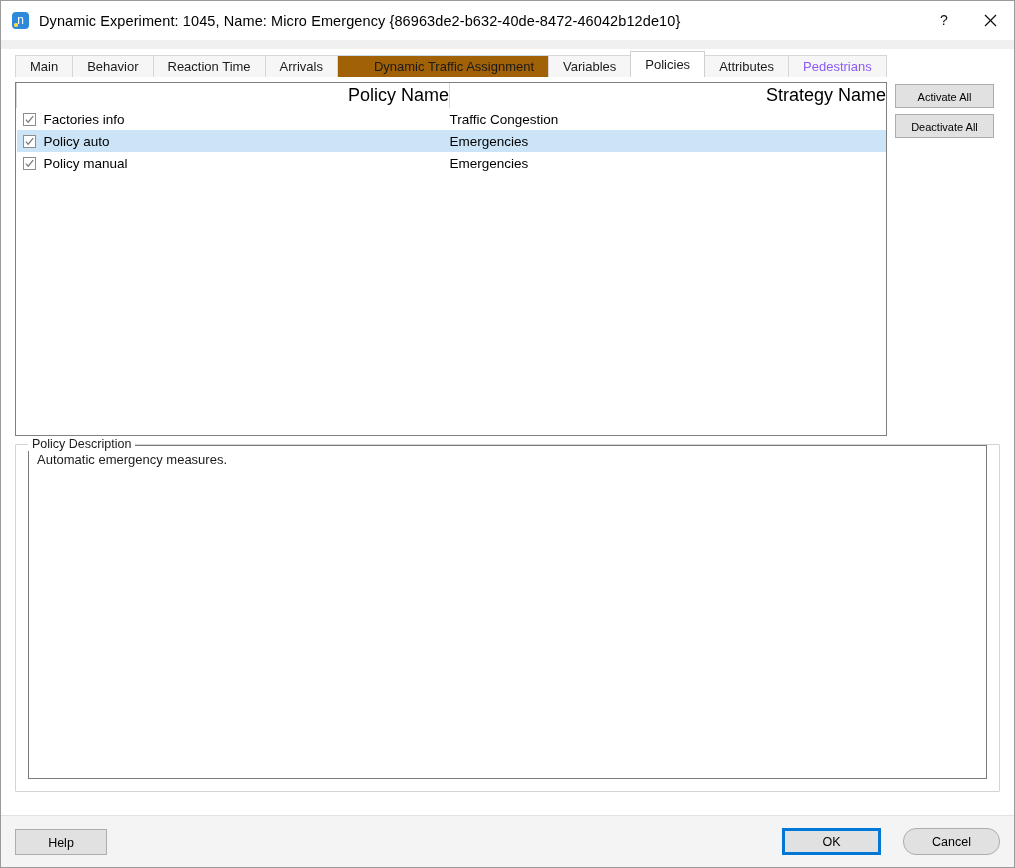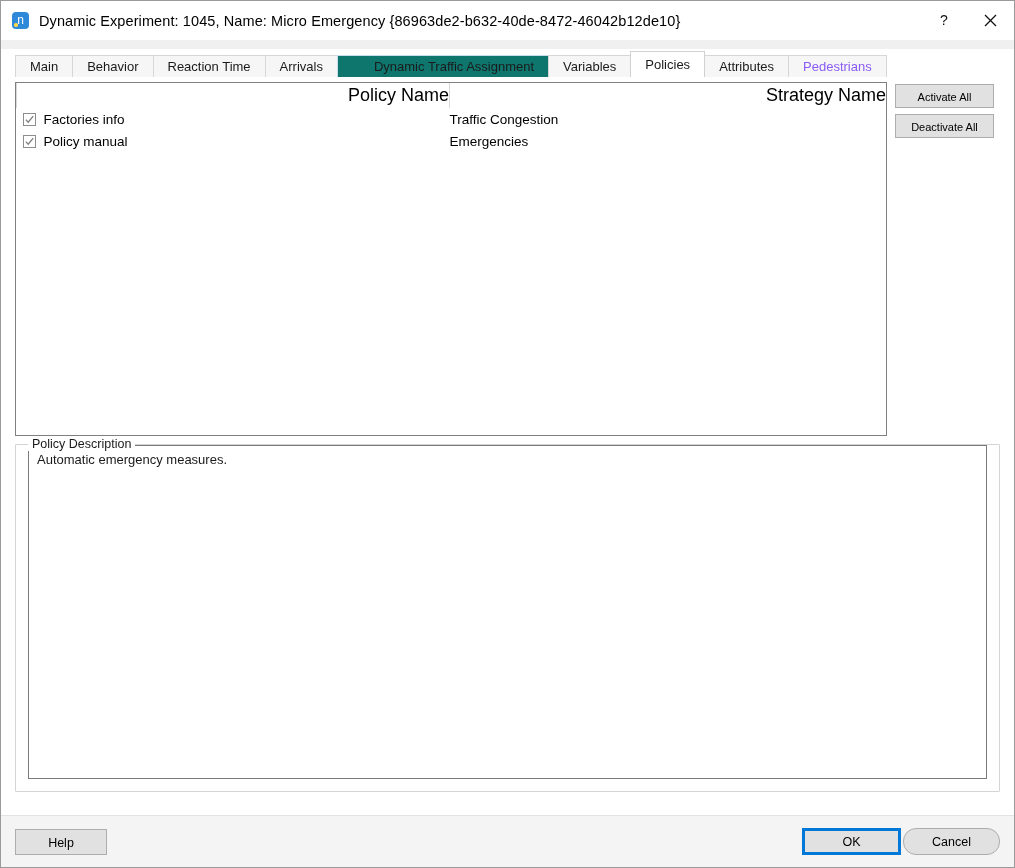--- a/index.html
+++ b/index.html
@@ -117,21 +117,21 @@
     border: 1px solid #d6d6d6;
     border-bottom: none;
     font-size: 13px;
     color: #1a1a1a;
     white-space: nowrap;
     margin-right: -1px;
     cursor: default;
     z-index: 1;
   }
   .tab.hovered {
-    background: #0f766e;
+    background: #a16207;
     border-color: #c8dcee;
     padding-left: 36px;
   }
   .tab.active {
     height: 26px;
     line-height: 25px;
     background: #ffffff;
     border-color: #d0d0d0;
     z-index: 3;
   }
@@ -288,21 +288,21 @@
     line-height: 24px;
     font-size: 12.5px;
   }
   .btn-ok {
     width: 99px;
     height: 27px;
     line-height: 21px;
     font-size: 12.5px;
     border: 3px solid #0078d7;
     background: #e1e1e1;
-    margin-right: 2px;
+    margin-right: 22px;
   }
   .btn-cancel {
     width: 97px;
     height: 27px;
     line-height: 25px;
     font-size: 12.5px;
     border-radius: 13px;
   }
 </style>
 </head>
@@ -366,20 +366,33 @@
                   <span class="cb">
                     <svg width="9" height="9" viewBox="0 0 9 9">
                       <polyline points="0.8,4.6 3.2,7.2 8.2,1.2" fill="none" stroke="#7d7d7d" stroke-width="1.3"></polyline>
                     </svg>
                   </span>
                   <span>Factories info</span>
                 </div>
               </td>
               <td class="cell-strategy">Traffic Congestion</td>
             </tr>
+            <tr class="selected">
+              <td>
+                <div class="cell-policy">
+                  <span class="cb">
+                    <svg width="9" height="9" viewBox="0 0 9 9">
+                      <polyline points="0.8,4.6 3.2,7.2 8.2,1.2" fill="none" stroke="#7d7d7d" stroke-width="1.3"></polyline>
+                    </svg>
+                  </span>
+                  <span>Policy auto</span>
+                </div>
+              </td>
+              <td class="cell-strategy">Emergencies</td>
+            </tr>
             <tr>
               <td>
                 <div class="cell-policy">
                   <span class="cb">
                     <svg width="9" height="9" viewBox="0 0 9 9">
                       <polyline points="0.8,4.6 3.2,7.2 8.2,1.2" fill="none" stroke="#7d7d7d" stroke-width="1.3"></polyline>
                     </svg>
                   </span>
                   <span>Policy manual</span>
                 </div>

